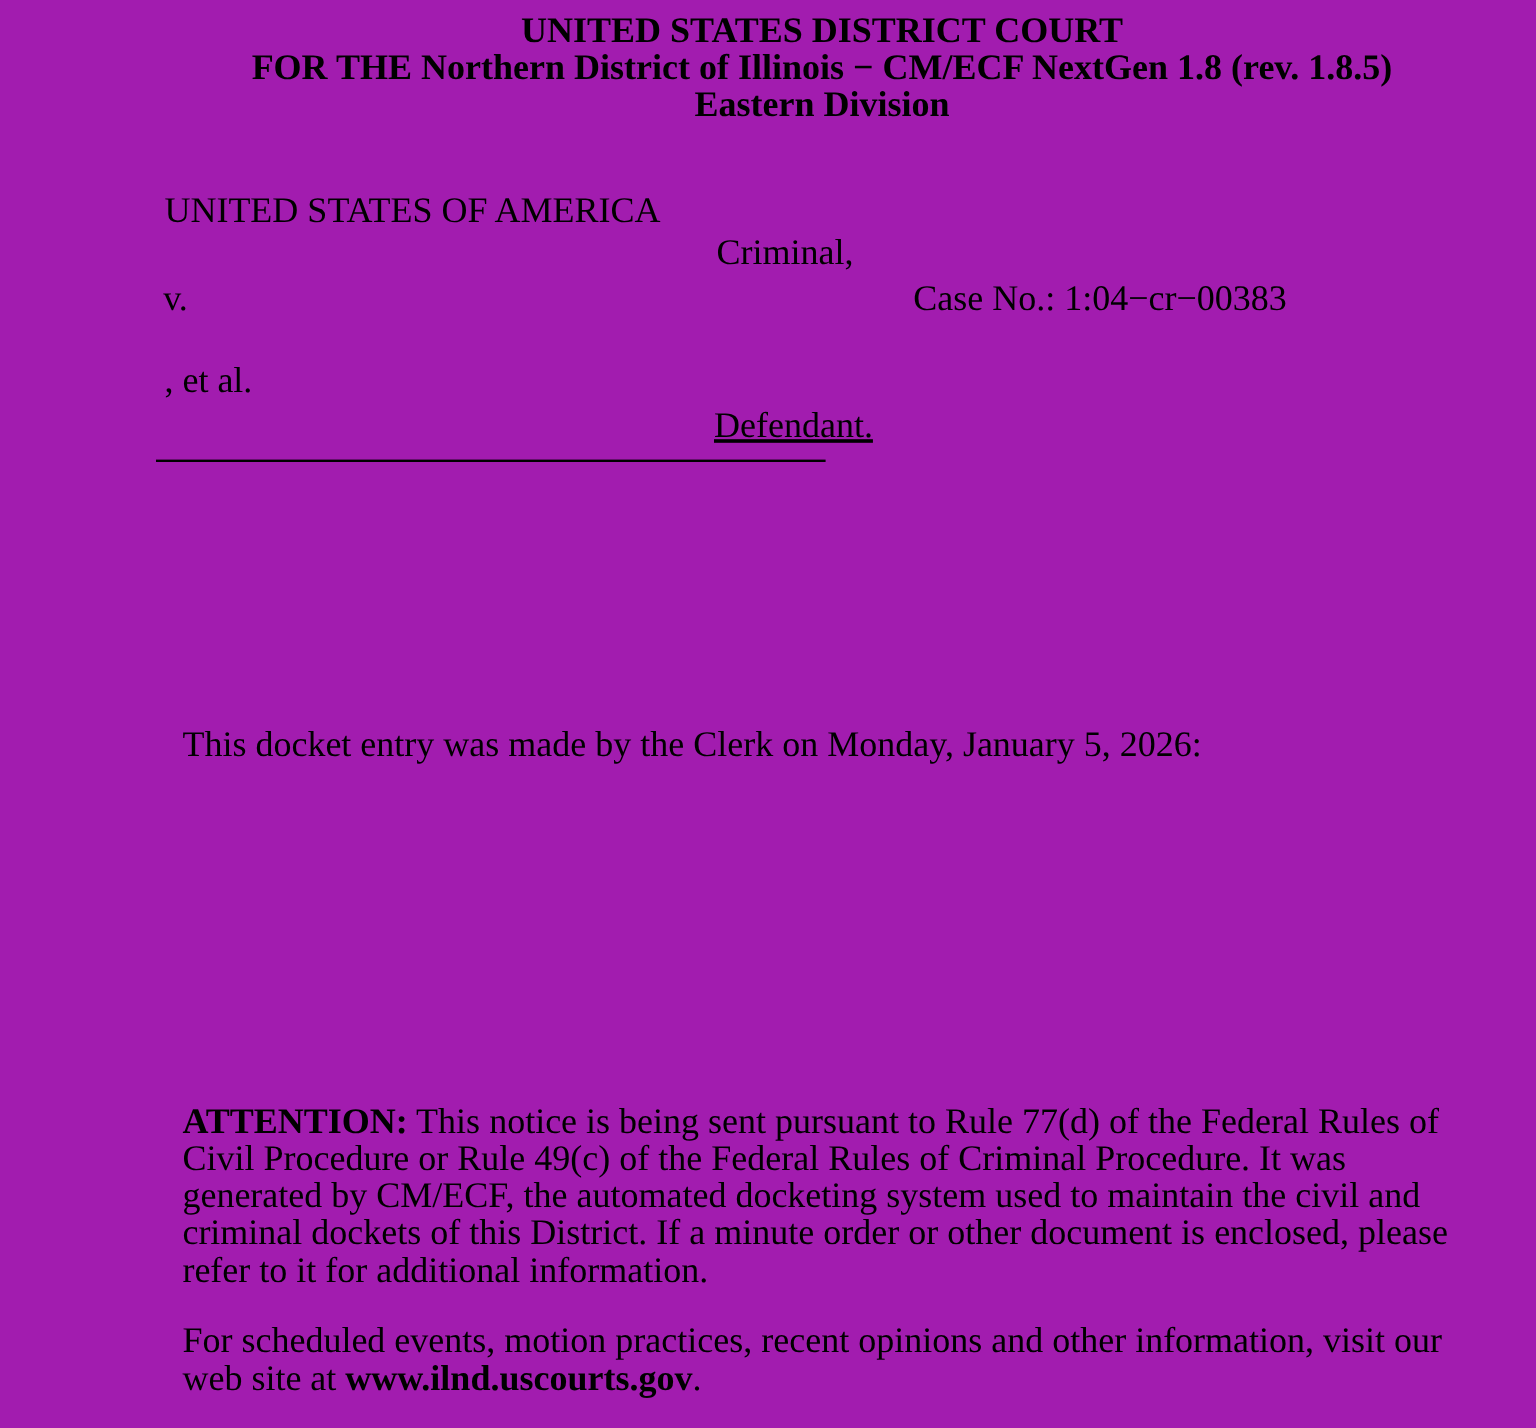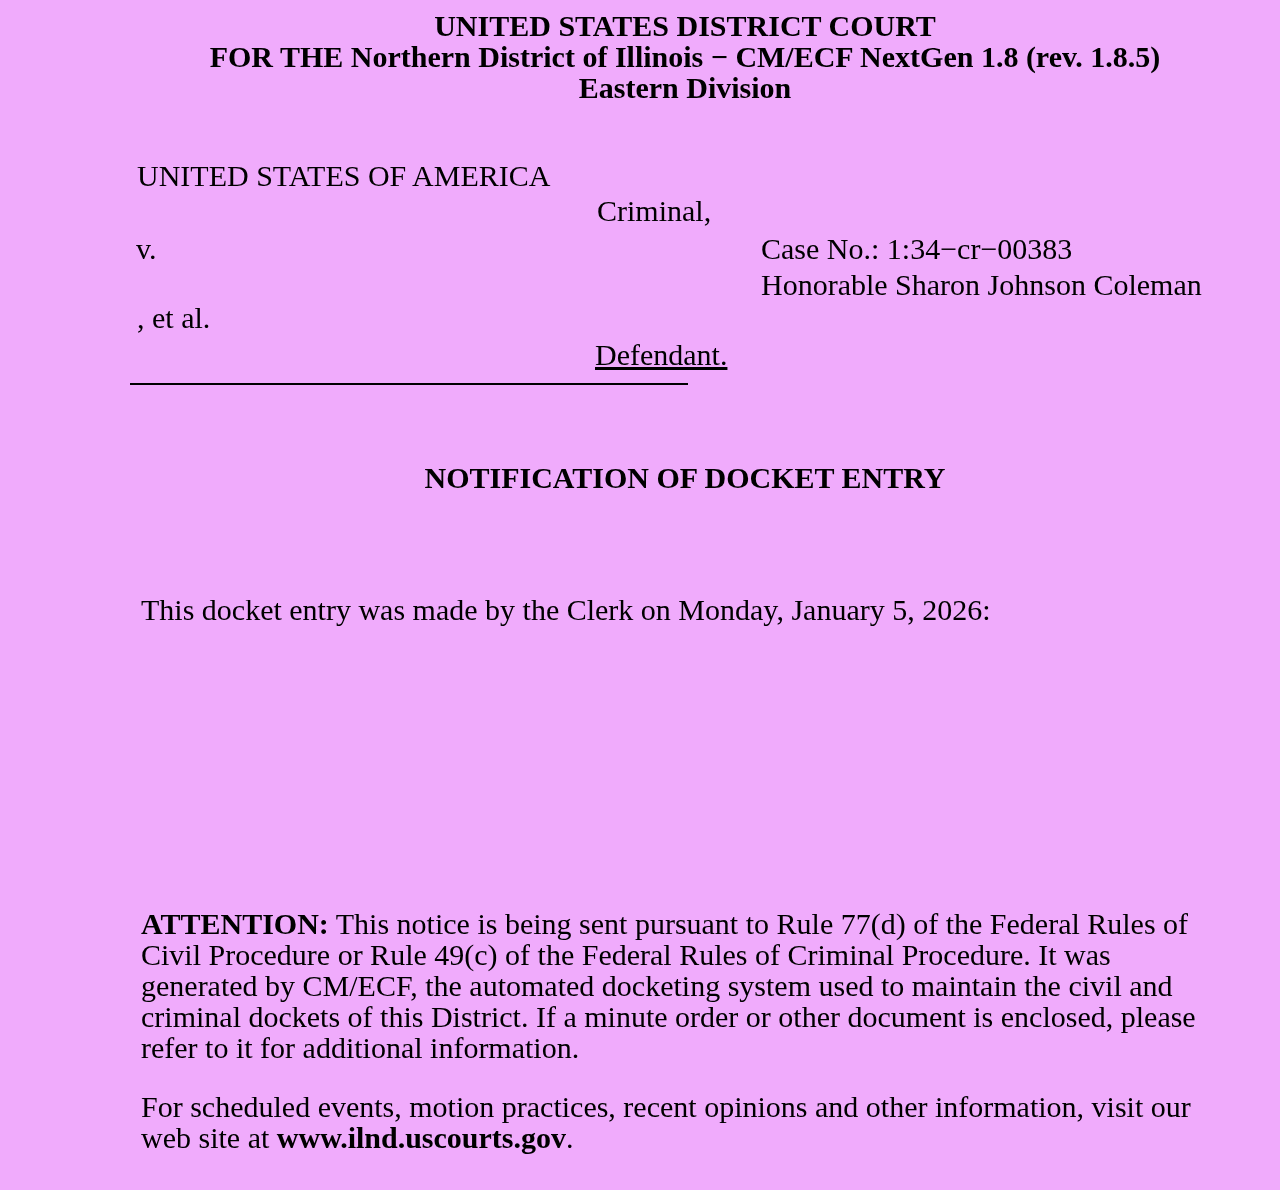--- a/index.html
+++ b/index.html
@@ -4,21 +4,21 @@
 <style>
   html, body {
     margin: 0;
     padding: 0;
     background: #ffffff;
   }
   .page {
     position: relative;
     width: 1280px;
     height: 1190px;
-    background: #f0abfc;
+    background: #a21caf;
     color: #000000;
     font-family: "Liberation Serif", "DejaVu Serif", serif;
     font-size: 30px;
     line-height: 31px;
     overflow: hidden;
   }
   .abs { position: absolute; }
   .bold { font-weight: bold; }
   .court-header {
     left: 137px; top: 10px; width: 1096px;
@@ -37,46 +37,44 @@
   }
   .doc-title {
     left: 137px; top: 462px; width: 1096px;
     font-weight: bold; text-align: center;
   }
   .clerk-line   { left: 137px; top: 590px; }
   .minute-entry { left: 137px; top: 684px; width: 1110px; text-indent: 93px; }
   .attention    { left: 137px; top: 904px; width: 1075px; }
   .footer-note  { left: 137px; top: 1087px; width: 1075px; }
   .url { font-weight: bold; }
-  p { margin: 4px; }
+  p { margin: 15px; }
 </style>
 </head>
 <body>
 
 <div class="page">
 
   <div class="abs court-header">
     <div>UNITED STATES DISTRICT COURT</div>
     <div>FOR THE Northern District of Illinois − CM/ECF NextGen 1.8 (rev. 1.8.5)</div>
     <div>Eastern Division</div>
   </div>
 
   <div class="abs plaintiff-name">UNITED STATES OF AMERICA</div>
   <div class="abs plaintiff-label">Criminal,</div>
   <div class="abs versus">v.</div>
 
-  <div class="abs case-number">Case No.: 1:34−cr−00383</div>
-  <div class="abs judge-line">Honorable Sharon Johnson Coleman</div>
+  <div class="abs case-number">Case No.: 1:04−cr−00383</div>
 
   <div class="abs defendant-name">, et al.</div>
   <div class="abs defendant-label">Defendant.</div>
 
   <div class="abs caption-rule"></div>
 
-  <div class="abs doc-title">NOTIFICATION OF DOCKET ENTRY</div>
 
   <p class="abs clerk-line">This docket entry was made by the Clerk on Monday, January 5, 2026:</p>
 
 
   <p class="abs attention"><span class="bold">ATTENTION:</span><span> This notice is being sent pursuant to Rule 77(d) of the Federal Rules of Civil Procedure or Rule 49(c) of the Federal Rules of Criminal Procedure. It was generated by CM/ECF, the automated docketing system used to maintain the civil and criminal dockets of this District. If a minute order or other document is enclosed, please refer to it for additional information.</span></p>
 
   <p class="abs footer-note"><span>For scheduled events, motion practices, recent opinions and other information, visit our web site at </span><span class="url">www.ilnd.uscourts.gov</span><span>.</span></p>
 
 </div>
 

